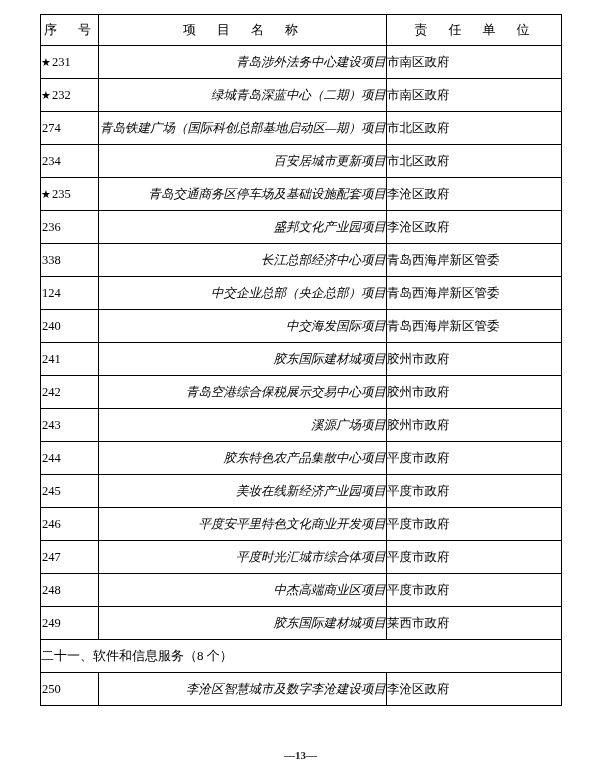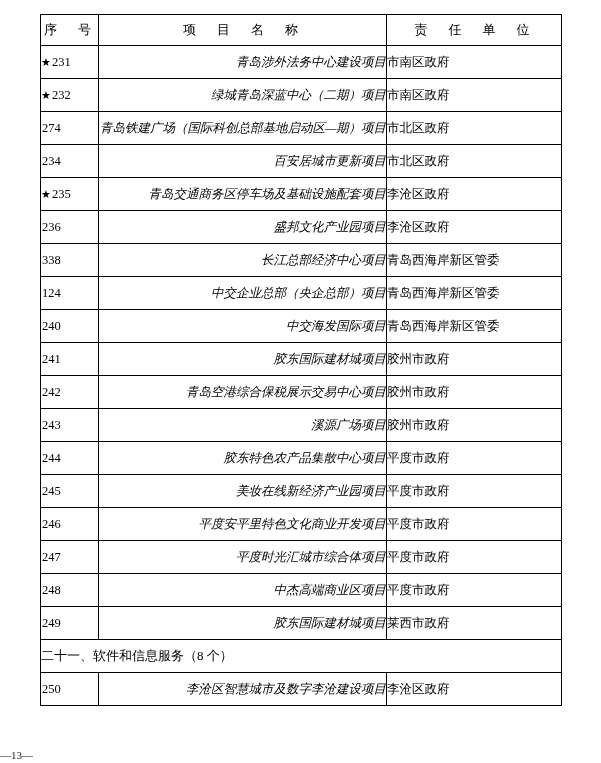--- a/index.html
+++ b/index.html
@@ -71,22 +71,24 @@
     text-align: left;
     padding-left: 8px;
     font-size: 13px;
     height: 32px;
   }
   .page-foot {
     position: absolute;
     left: 0;
     right: 0;
     bottom: 2px;
+    text-align: center;
     font-size: 11px;
     color: #222;
+    font-weight: bold;
   }
 </style>
 </head>
 <body>
 
 <div class="page">
   <table class="doc-table">
     <colgroup>
       <col class="c-no">
       <col class="c-name">

